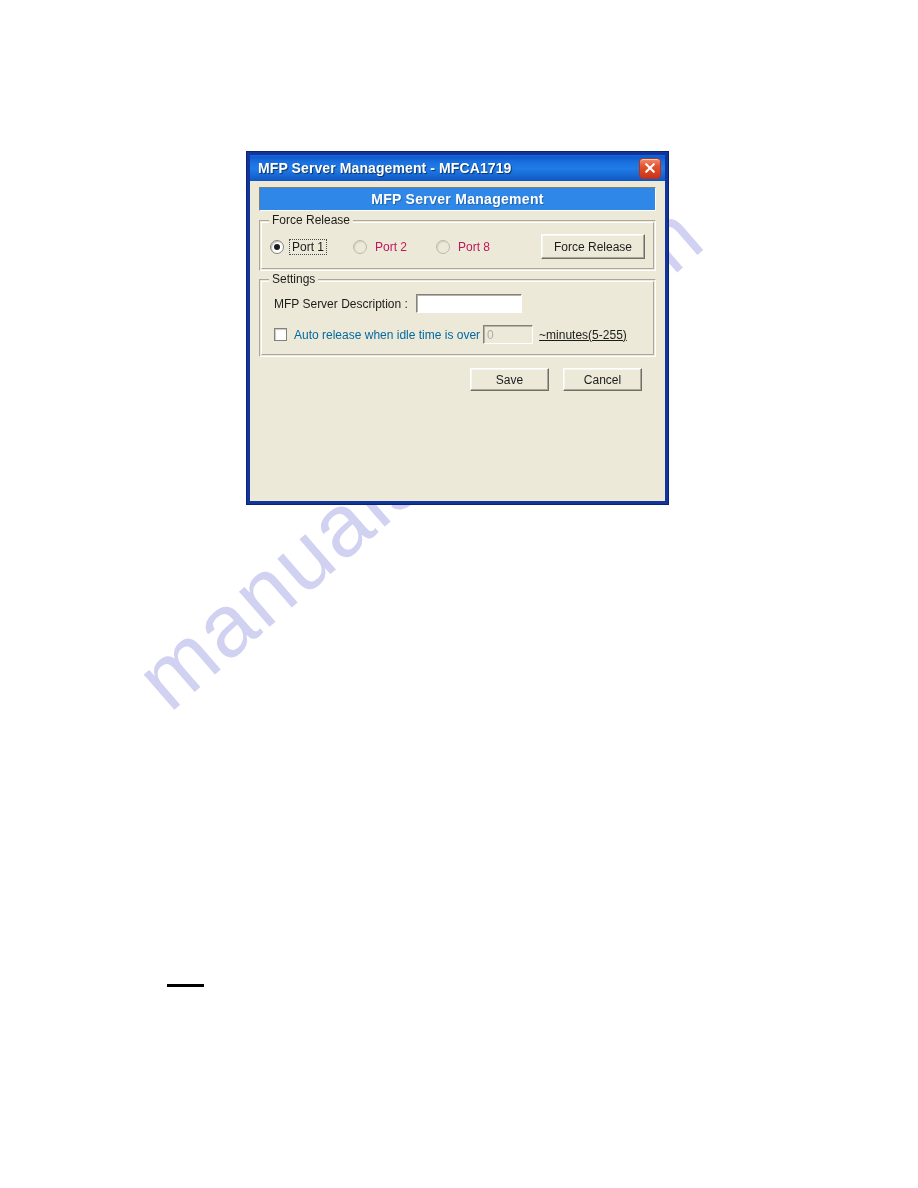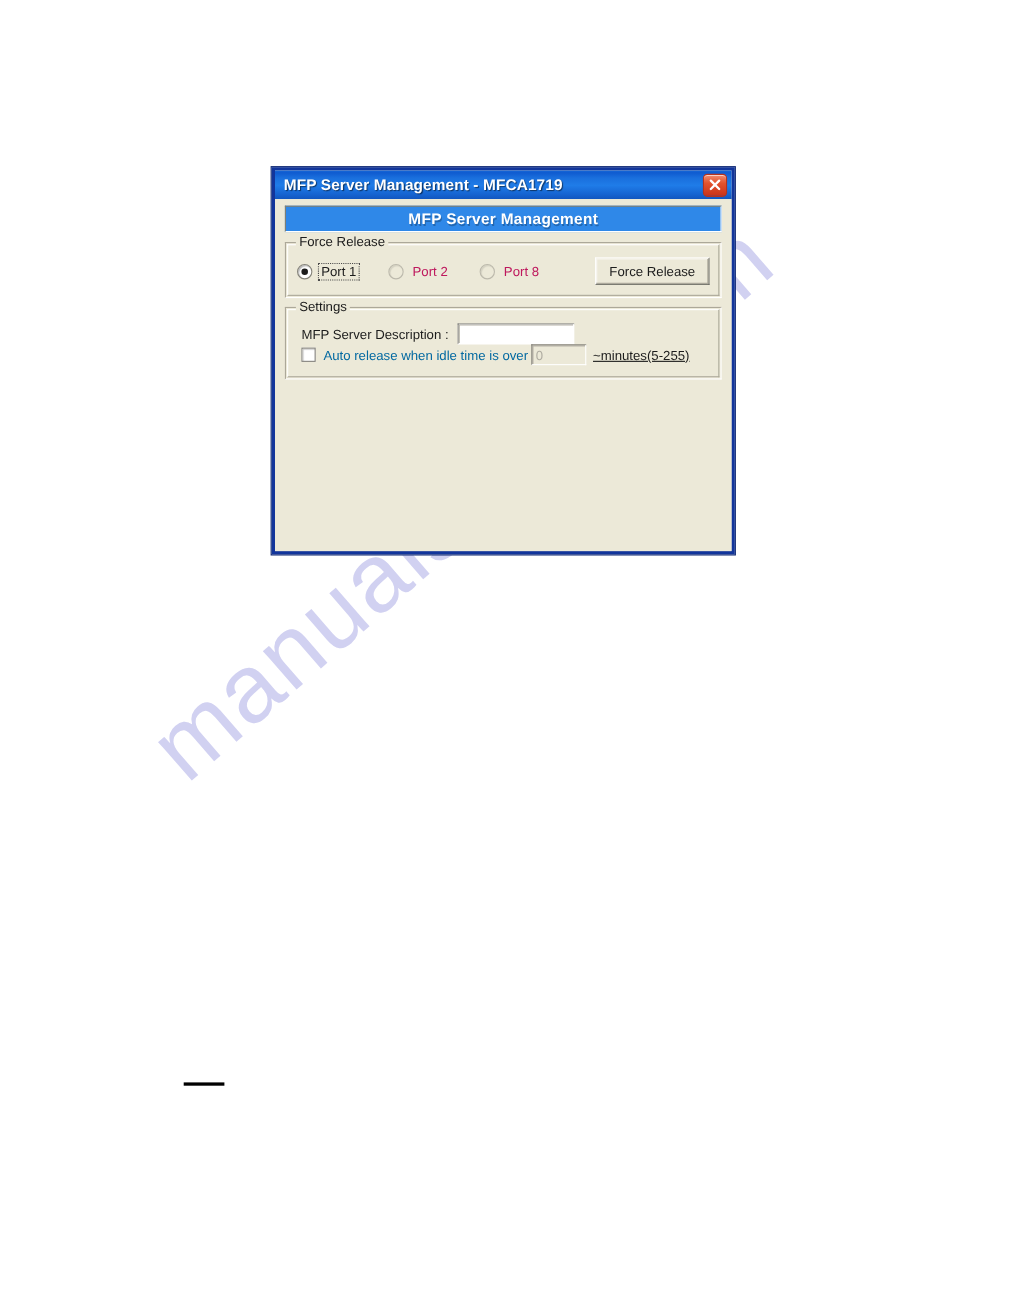--- a/index.html
+++ b/index.html
@@ -211,21 +211,21 @@
     padding: 0;
   }
   .btn-force {
     width: 104px;
     height: 25px;
     margin-left: auto;
   }
 
   
   .settings-inner { padding: 14px 10px 12px 14px; }
-  .field-row { display: flex; align-items: center; }
+  .field-row { display: flex; align-items: center; margin-bottom: 12px; }
   .field-label {
     font-size: 12px;
     color: #1c1c1c;
     margin-right: 8px;
   }
   .textinput {
     background: #ffffff;
     border: 1px solid;
     border-color: #83817a #ffffff #ffffff #83817a;
     box-shadow: inset 1px 1px 0 #b5b2a6;
@@ -340,15 +340,19 @@
         <div class="check-row">
           <span class="checkbox"></span>
           <span class="check-label">Auto release when idle time is over</span>
           <div class="textinput input-minutes">0</div>
           <span class="units-label">~minutes(5-255)</span>
         </div>
 
       </div>
     </div>
 
+    <div class="footer">
+      <button class="btn btn-footer">Save</button>
+      <button class="btn btn-footer">Cancel</button>
+    </div>
 
   </div>
 </div>
 
 </body></html>

